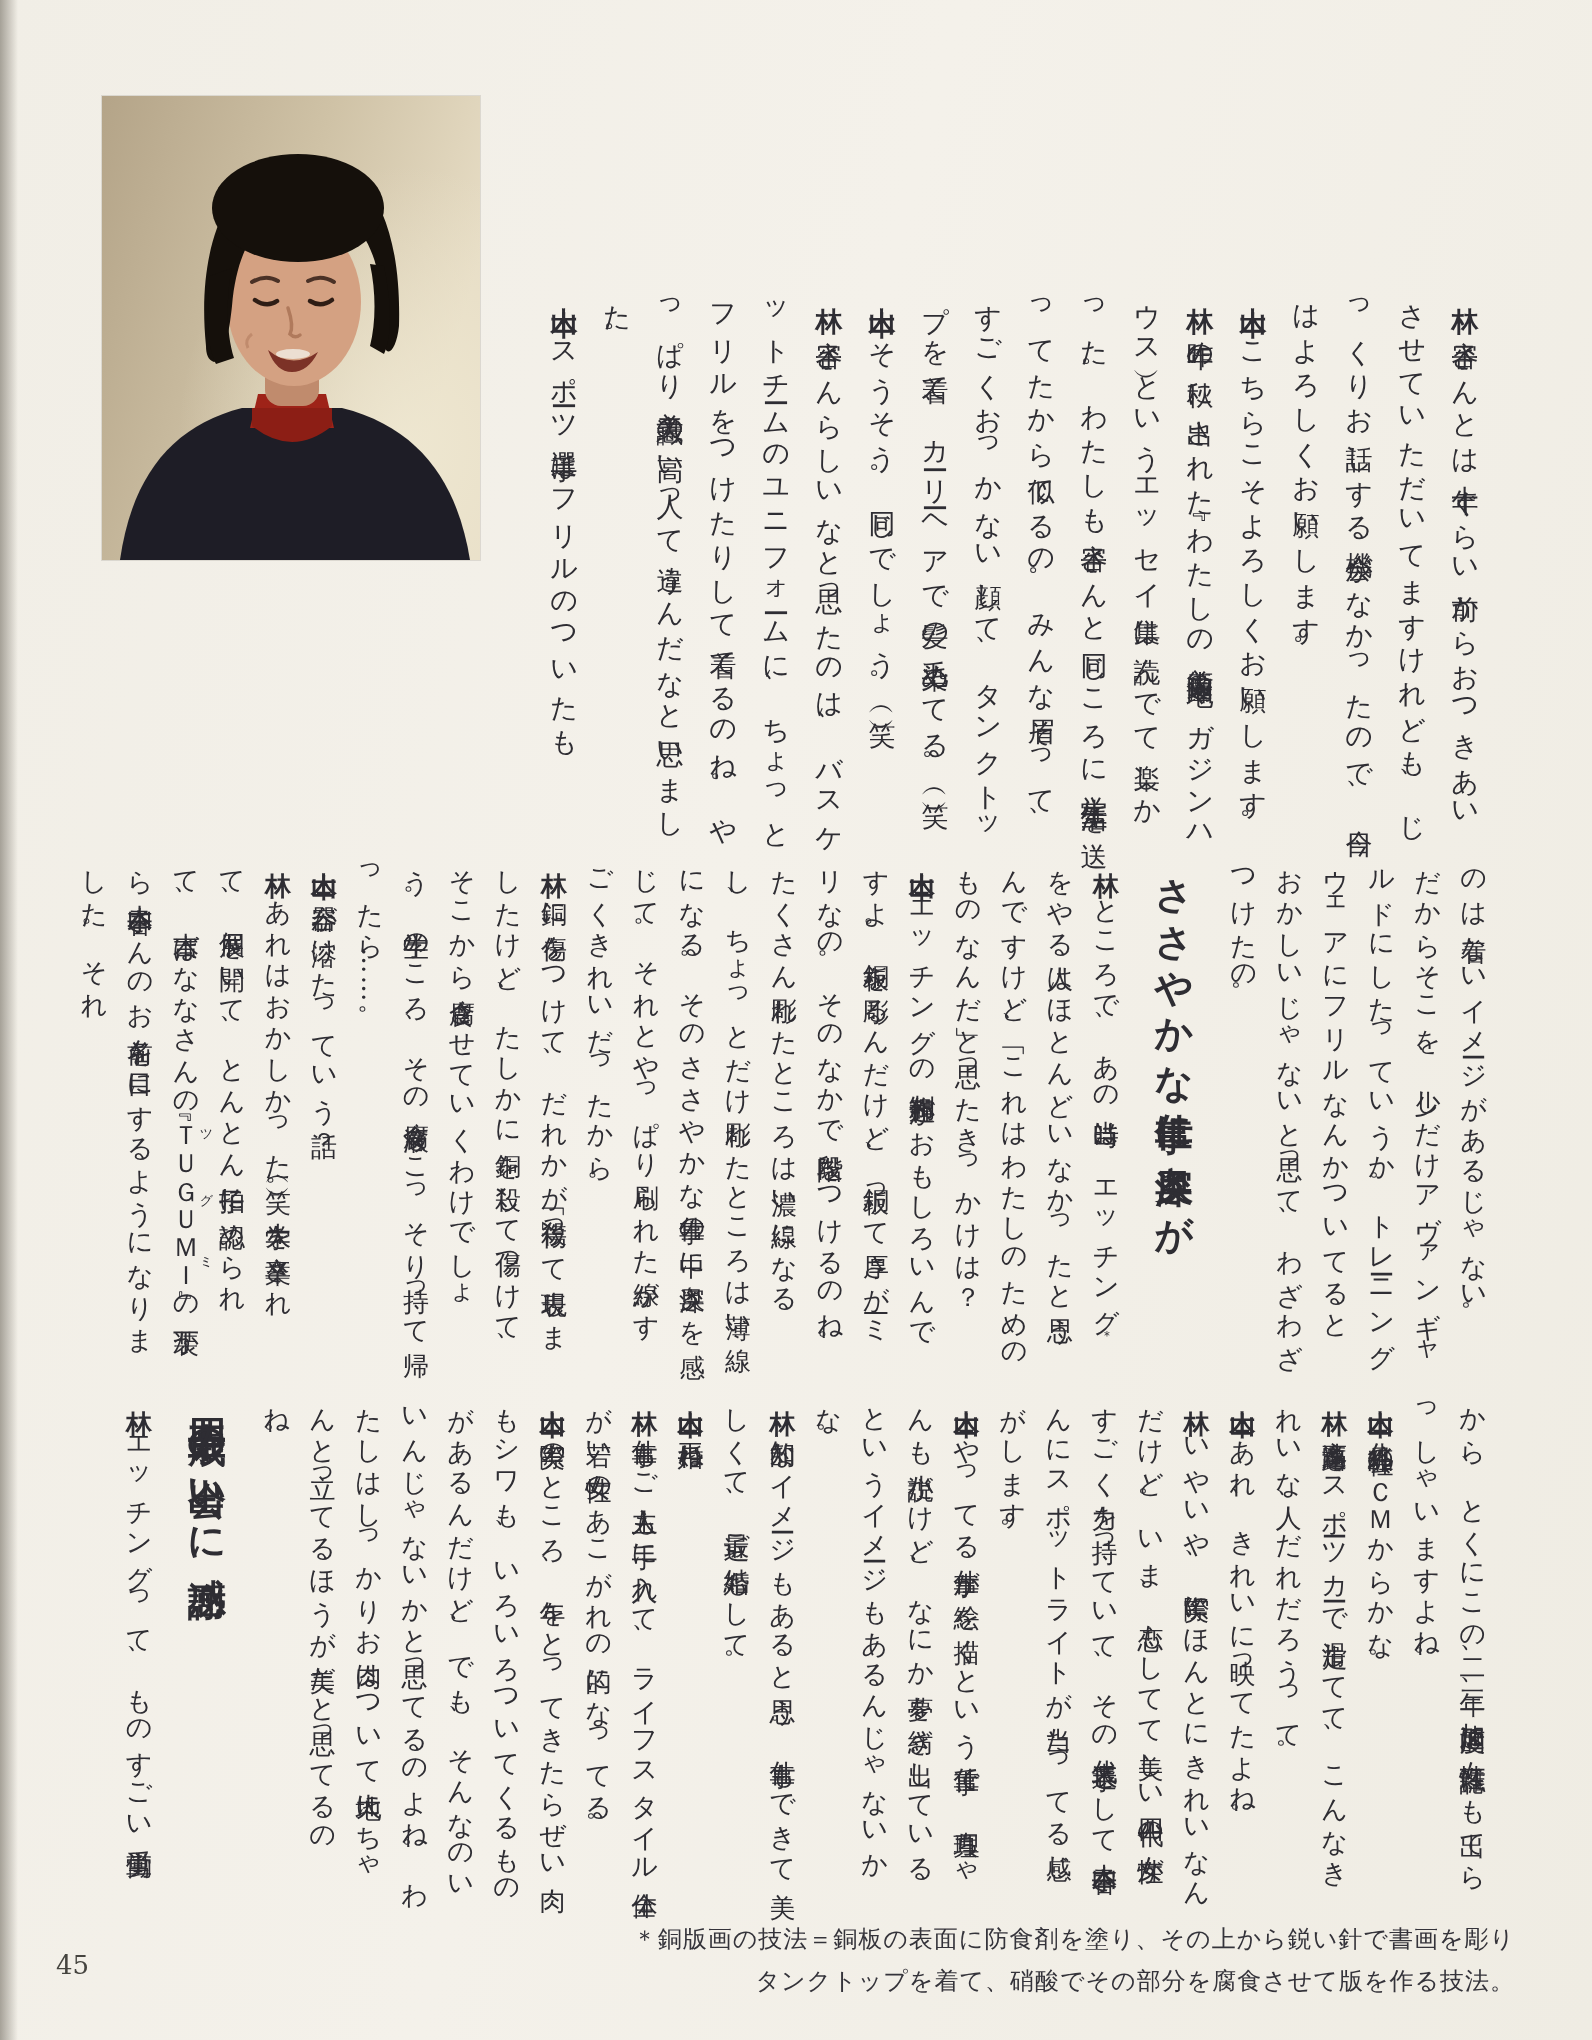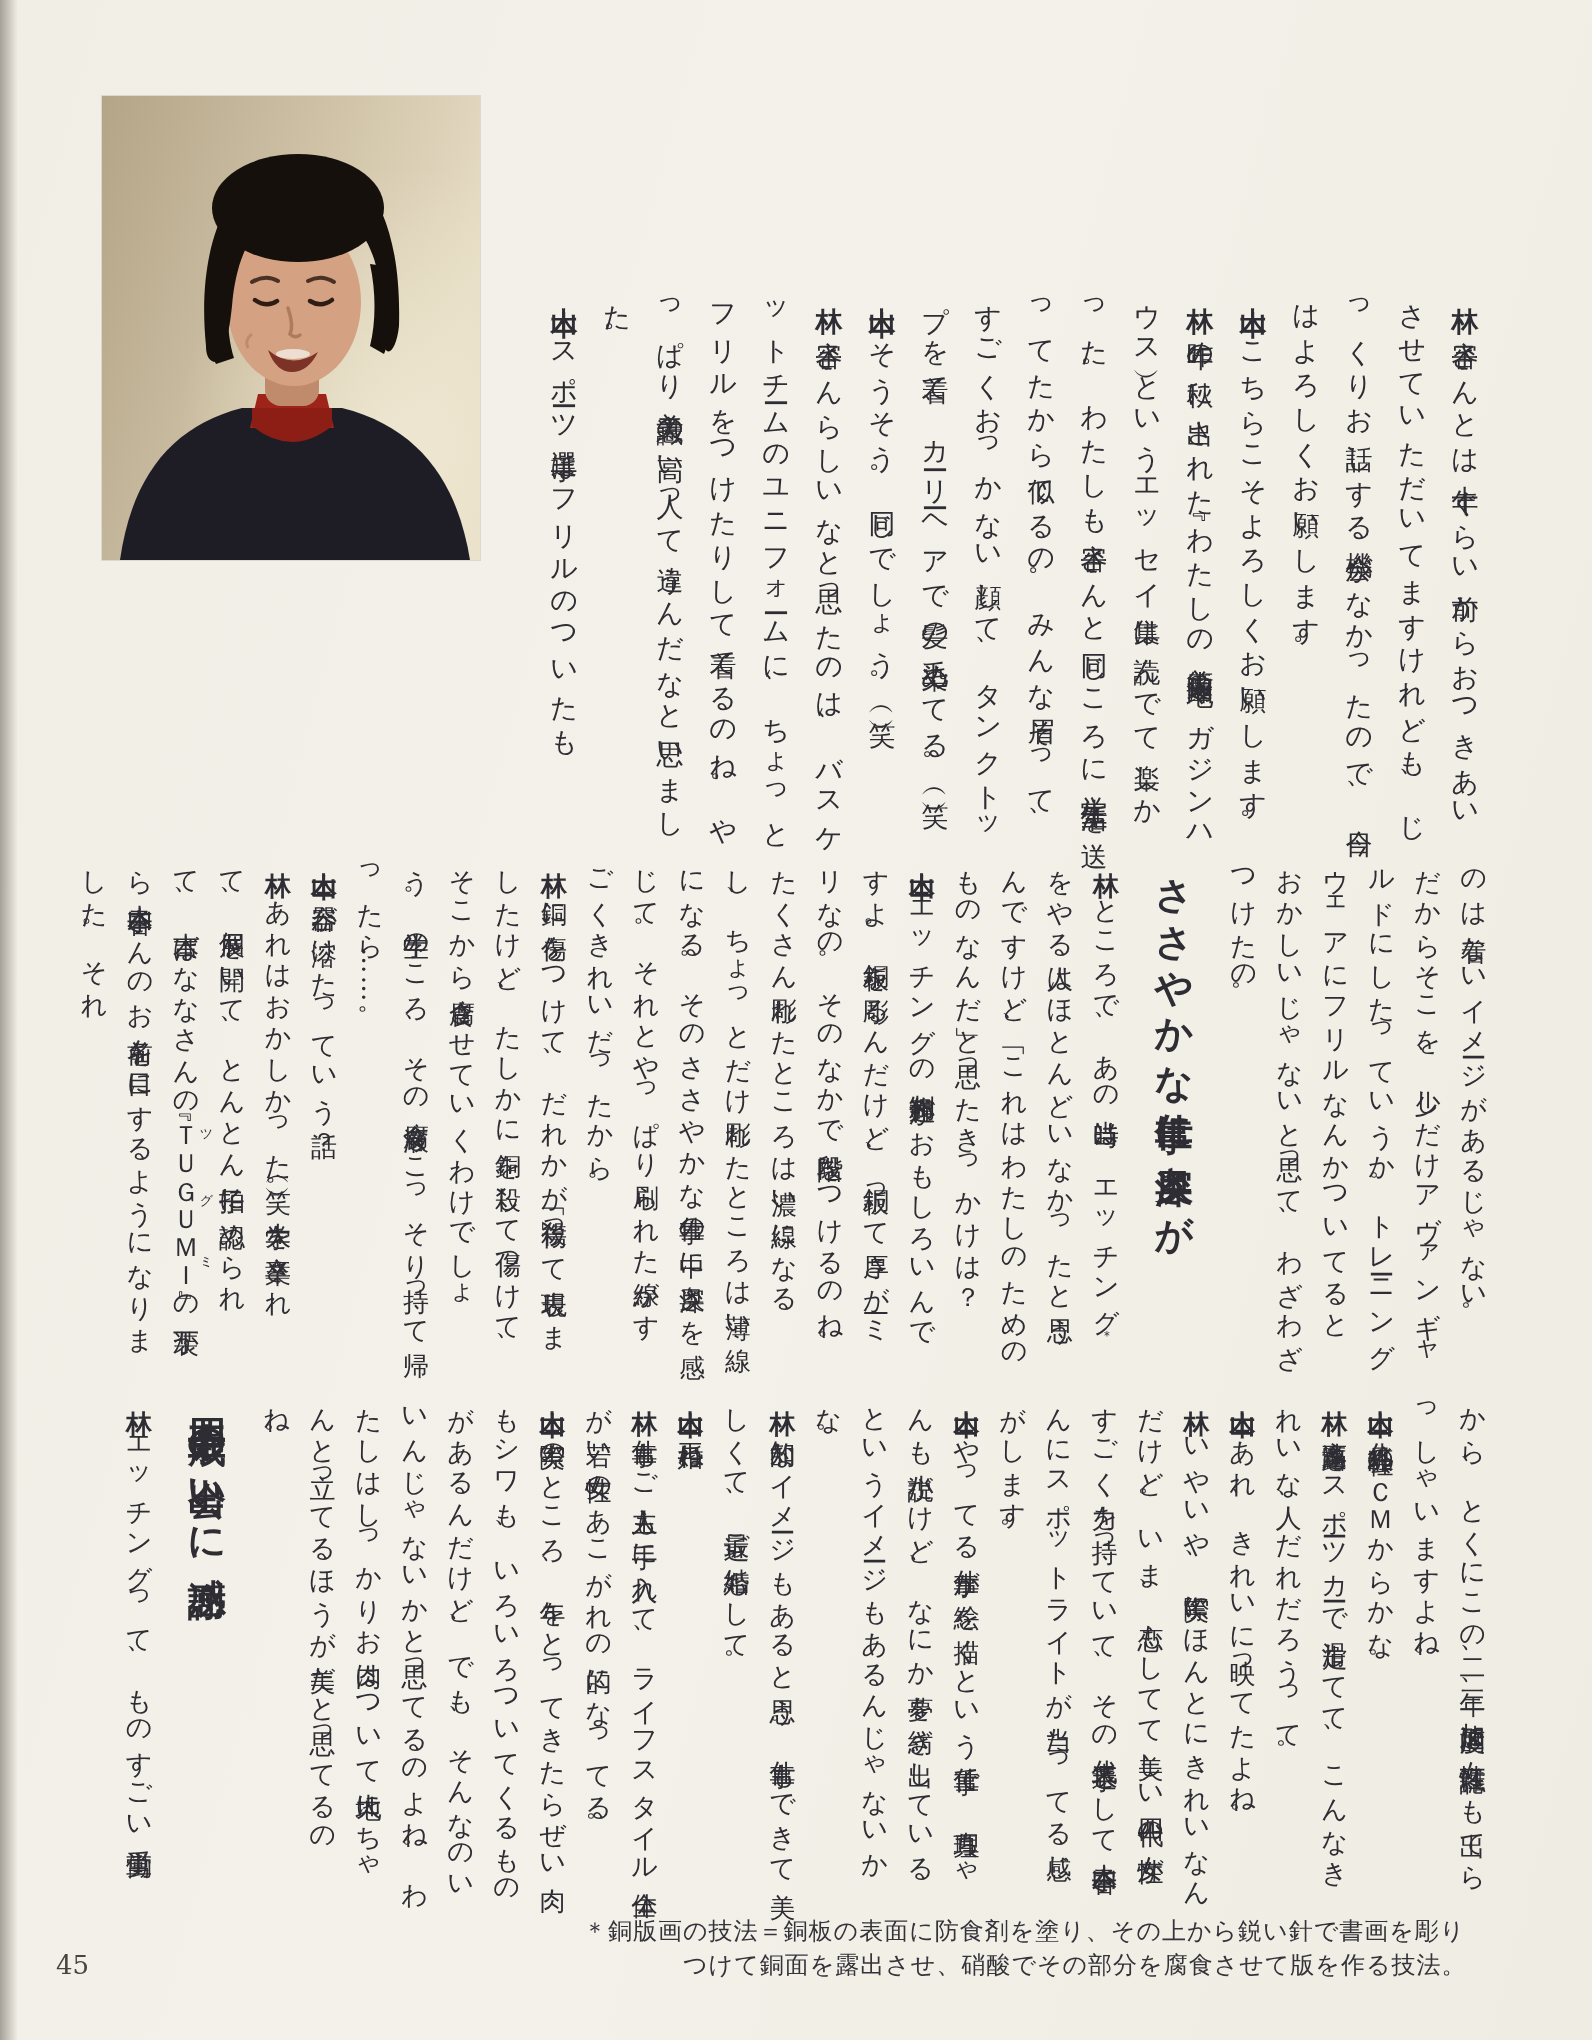--- a/index.html
+++ b/index.html
@@ -63,21 +63,21 @@
     font-family:"DejaVu Sans","Liberation Sans",sans-serif;
   }
   .upright { text-orientation:upright; }
   
   .footnote {
     position:absolute; left:583px; top:1914px; width:940px;
     font-family:"DejaVu Sans","Liberation Sans",sans-serif;
     font-size:24px; line-height:34px; letter-spacing:1px;
     color:#34333a;
   }
-  .footnote p { margin:0; }
+  .footnote p { margin:8px;text-align:right; }
   .footnote .indent { padding-left:100px; }
   
   .page-number {
     position:absolute; left:56px; top:1950px;
     font-size:26px; color:#45443f;
     font-family:"DejaVu Serif","Liberation Serif",serif;
   }
 </style>
 </head>
 <body>
@@ -155,17 +155,17 @@
     <p><span class="speaker">林</span><span>　知的なイメージもあると思う。仕事もできて美しくて、最近ご結婚もして。</span></p>
     <p><span class="speaker">山本</span><span>　再婚ね。</span></p>
     <p><span class="speaker">林</span><span>　仕事もご主人も手に入れて、ライフスタイル全体が若い女性のあこがれの的になってる。</span></p>
     <p><span class="speaker">山本</span><span>　実際のところ、年をとってきたらぜい肉もシワも、いろいろついてくるものがあるんだけど、でも、そんなのいいんじゃないかと思ってるのよね。わたしはしっかりお肉はついて大地にちゃんと立ってるほうが美だと思ってるのね。</span></p>
     <h2 class="heading">四十五歳の出会いに感謝</h2>
     <p><span class="speaker">林</span><span>　エッチングって、ものすごい重労働</span></p>
   </section>
 
   <aside class="footnote">
     <p>＊銅版画の技法＝銅板の表面に防食剤を塗り、その上から鋭い針で書画を彫り</p>
-    <p class="indent">つけて銅面を露出させ、硝酸でその部分を腐食させて版を作る技法。</p>
+    <p class="indent">タンクトップを着て、硝酸でその部分を腐食させて版を作る技法。</p>
   </aside>
 
   <div class="page-number">45</div>
 </div>
 
 </body></html>

